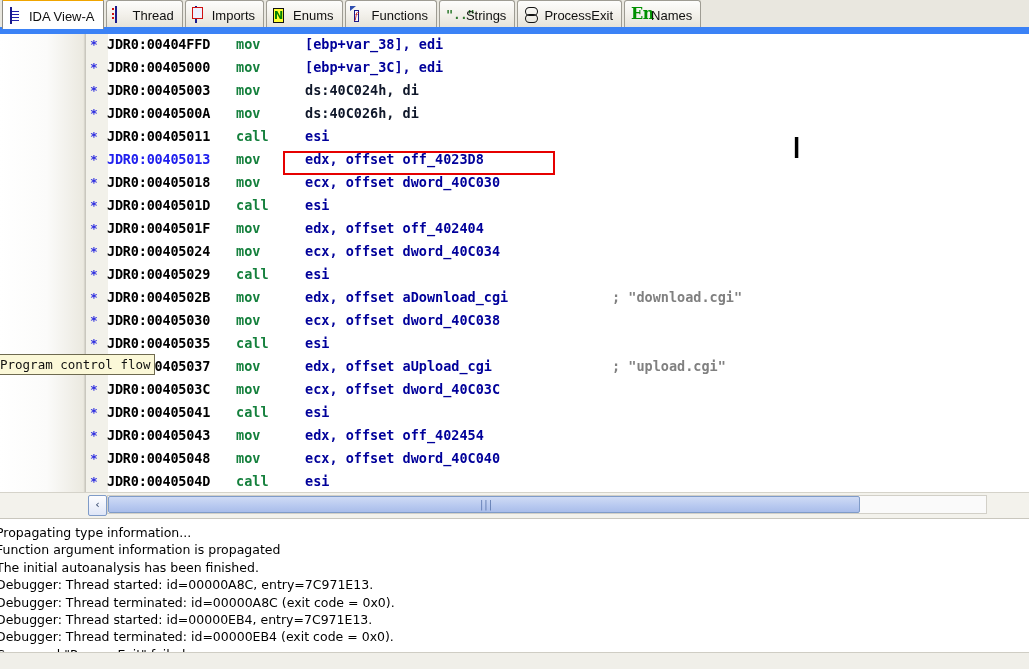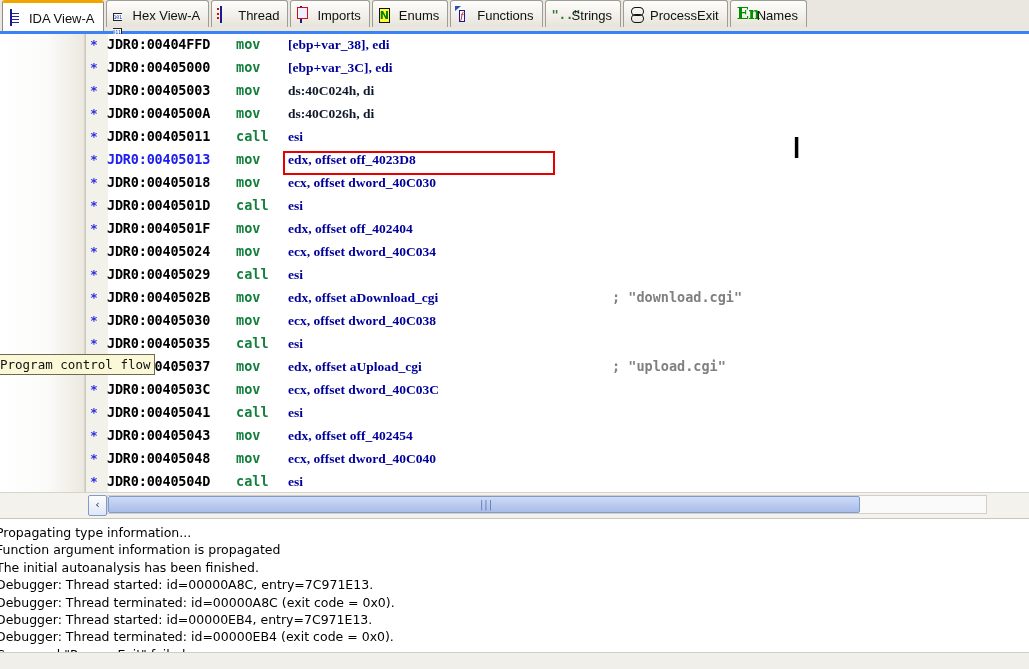--- a/index.html
+++ b/index.html
@@ -21,24 +21,24 @@
     background: #ffffff;
   }
 
   
   .tabbar {
     position: absolute;
     left: 0; top: 0;
     width: 1029px;
     height: 34px;
     background: #e9e7df;
-    border-bottom: 3px solid #3b82f6;
+    border-bottom: 7px solid #3b82f6;
     box-sizing: border-box;
     display: flex;
-    align-items: flex-start;
+    align-items: center;
     padding-left: 2px;
   }
   .tab {
     position: relative;
     display: flex;
     align-items: center;
     gap: 5px;
     height: 27px;
     margin-right: 2px;
     padding: 0 8px 0 6px;
@@ -243,24 +243,23 @@
   }
   .addr.cur { color: #2020ee; }
   .mnem {
     position: absolute;
     left: 236px;
     color: #15803d;
     font-weight: bold;
   }
   .ops {
     position: absolute;
-    left: 288px;
+    left: 305px;
     color: #00009a;
     font-weight: bold;
-    font-family: Liberation Serif, serif;
   }
   .ops.greenop { color: #0f172a; }
   .cmt {
     position: absolute;
     left: 612px;
     color: #808080;
     font-weight: bold;
   }
 
   
@@ -407,24 +406,20 @@
 
 <div id="app">
 
   <div class="tabbar">
 
     <div class="tab active">
       <span class="ticon"><span class="ic-doc-lines"></span></span>
       <span class="tab-label">IDA View-A</span>
     </div>
 
-    <div class="tab">
-      <span class="ticon"><span class="ic-hex">101<br>011</span></span>
-      <span class="tab-label">Hex View-A</span>
-    </div>
 
     <div class="tab">
       <span class="ticon"><span class="ic-exports"></span></span>
       <span class="tab-label">Thread</span>
     </div>
 
     <div class="tab">
       <span class="ticon"><span class="ic-imports"></span></span>
       <span class="tab-label">Imports</span>
     </div>

